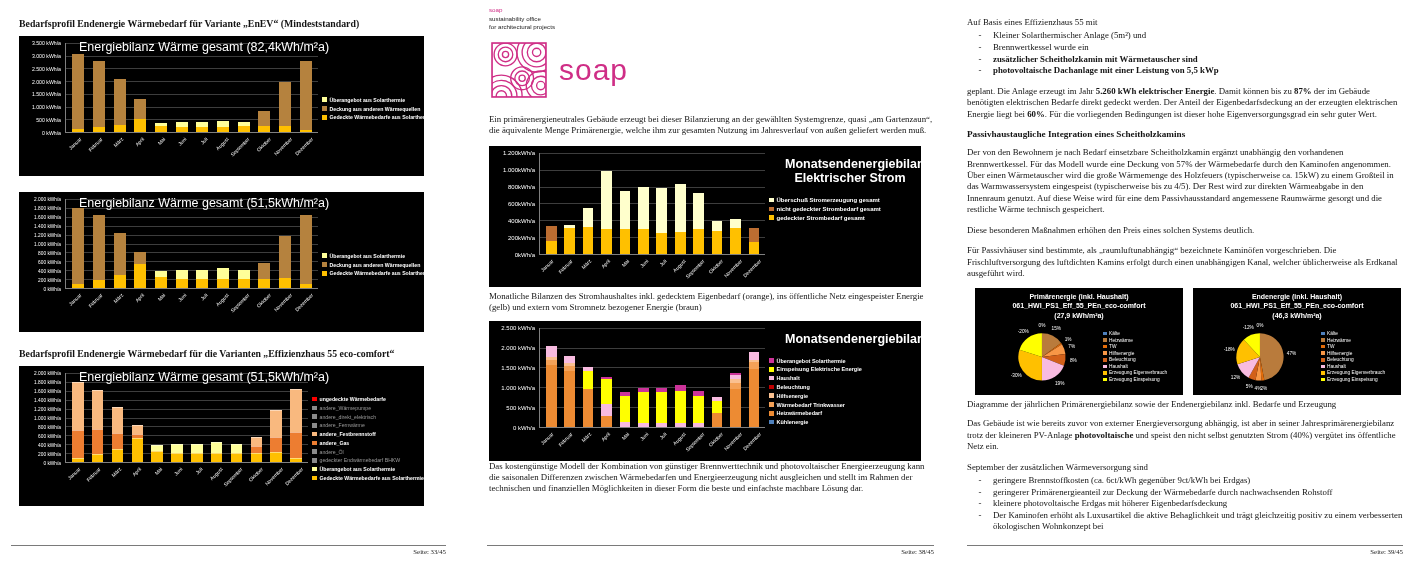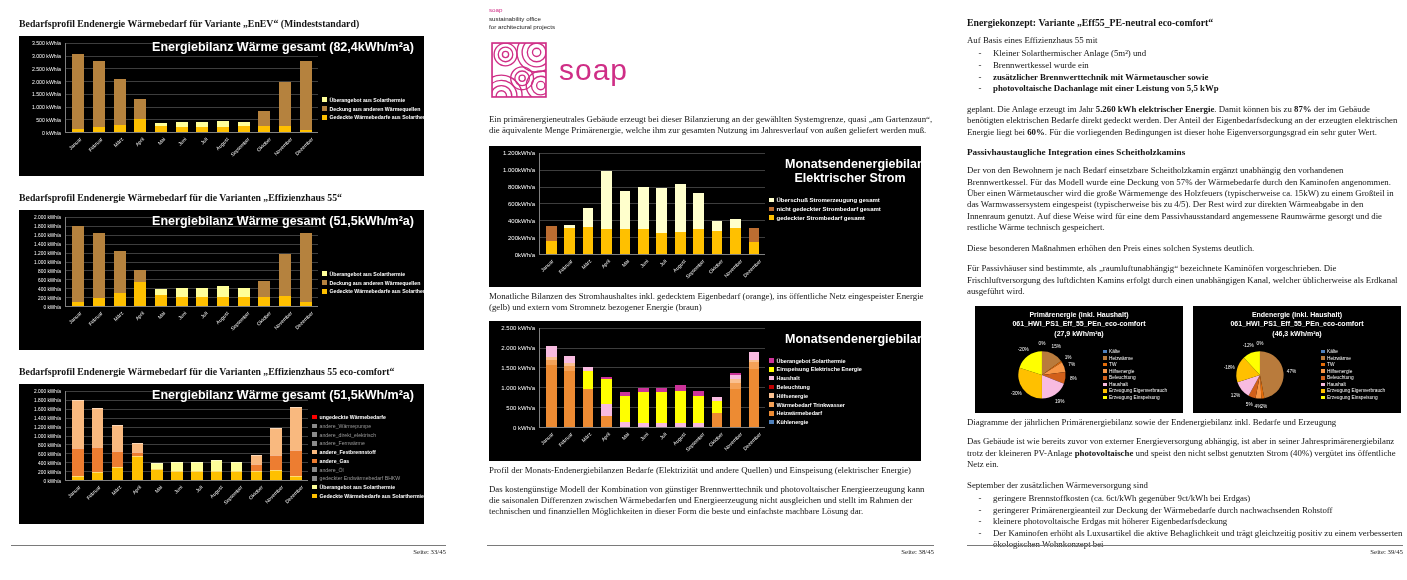--- a/index.html
+++ b/index.html
@@ -35,22 +35,22 @@
 .bc-bars{position:absolute;left:0;right:0;top:0;bottom:0;display:flex;padding:0 2px;}
 .bc-barcell{flex:1;display:flex;flex-direction:column-reverse;align-items:center;}
 .bc-seg{width:58%;flex:none;}
 .bc-xlabels{display:flex;height:27px;flex:none;}
 .bc-xcell{flex:1;position:relative;}
 .bc-xlab{position:absolute;right:38%;top:3px;transform:rotate(-45deg);transform-origin:100% 0;
   font-size:5px;white-space:nowrap;color:#fff;}
 .bc-side{flex:none;display:flex;flex-direction:column;padding-left:4px;}
 .bc-side.center{justify-content:center;}
 .bc-side.top{justify-content:flex-start;padding-top:2px;}
-.bc-title-overlay{position:absolute;top:4px;right:10px;left:60px;text-align:right;
-  font-size:12.5px;font-weight:bold;letter-spacing:0;}
+.bc-title-overlay{position:absolute;top:4px;right:10px;left:60px;text-align:left;
+  font-size:12.5px;font-weight:normal;letter-spacing:0;}
 .bc-title-side{font-size:12px;font-weight:bold;text-align:center;line-height:1.15;margin:2px 0 10px 16px;}
 .bc-legend{display:flex;flex-direction:column;}
 .bc-lgrow{display:flex;align-items:center;gap:3px;margin:1.4px 0;}
 .bc-sw{width:4.5px;height:4.5px;flex:none;}
 .bc-lgtx{font-weight:bold;white-space:nowrap;}
 .bc-lgtx.dim{color:#9a9a9a;font-weight:normal;}
 
 
 .pie-wrap{display:flex;gap:10px;margin:6px 0 2px 8px;}
 .pie-panel{width:208px;height:107px;background:#000;color:#fff;
@@ -211,21 +211,20 @@
               <div class="bc-lgrow">
                 <span class="bc-sw" style="background: rgb(255, 192, 0);"></span>
                 <span class="bc-lgtx" style="font-size: 5.2px;">Gedeckte Wärmebedarfe aus Solarthermie</span>
               </div>
             </div>
           </div>
           <div class="bc-title-overlay" style="font-size: 12.5px;">Energiebilanz Wärme gesamt (82,4kWh/m²a)</div>
         </div>
     </div>
     <div class="chart-section">
-      <div class="h1">Bedarfsprofil Endenergie Wärmebedarf für die Varianten „Effizienzhaus 55“</div>
       <div class="bcp" style="width:405px;height:140px;">
           <div class="bc-main">
             <div class="bc-plotwrap" style="height: 90px;">
               <div class="bc-ylabels" style="width: 40px;">
                 <div class="bc-ylab" style="top: 100%; font-size: 4.8px;">0 kWh/a</div>
                 <div class="bc-ylab" style="top: 90%; font-size: 4.8px;">200 kWh/a</div>
                 <div class="bc-ylab" style="top: 80%; font-size: 4.8px;">400 kWh/a</div>
                 <div class="bc-ylab" style="top: 70%; font-size: 4.8px;">600 kWh/a</div>
                 <div class="bc-ylab" style="top: 60%; font-size: 4.8px;">800 kWh/a</div>
                 <div class="bc-ylab" style="top: 50%; font-size: 4.8px;">1.000 kWh/a</div>
@@ -864,43 +863,41 @@
               <span class="bc-sw" style="background: rgb(237, 139, 51);"></span>
               <span class="bc-lgtx" style="font-size: 5.5px;">Heizwärmebedarf</span>
             </div>
             <div class="bc-lgrow">
               <span class="bc-sw" style="background: rgb(79, 129, 189);"></span>
               <span class="bc-lgtx" style="font-size: 5.5px;">Kühlenergie</span>
             </div>
           </div>
         </div>
       </div>
-    <p class="caption">Profil der Monats-Endenergiebilanzen Bedarfe (Elektrizität und andere Quellen) und Einspeisung (elektrischer Energie)</p>
     <p class="body-text" style="line-height:1.25;">Das kostengünstige Modell der Kombination von günstiger Brennwerttechnik und photovoltaischer Energieerzeugung kann die saisonalen Differenzen zwischen Wärmebedarfen und Energieerzeugung nicht ausgleichen und stellt im Rahmen der technischen und finanziellen Möglichkeiten in dieser Form die beste und einfachste machbare Lösung dar.</p>
     <div class="footer">
       <div class="footer-line"></div>
       <div class="footer-label">Seite: 38/45</div>
     </div>
   </section>
 
   <section class="page" id="page3">
-    <div class="h1">Energiekonzept: Variante „Eff55_PE-neutral eco-comfort“</div>
     <p class="body-text" style="margin-bottom:2px;">Auf Basis eines Effizienzhaus 55 mit</p>
     <div class="bullets">
         <div class="bullet">
           <span class="dash">-</span>
           <span class="btext">Kleiner Solarthermischer Anlage (5m²) und</span>
         </div>
         <div class="bullet">
           <span class="dash">-</span>
           <span class="btext">Brennwertkessel wurde ein</span>
         </div>
         <div class="bullet">
           <span class="dash">-</span>
-          <span class="btext" style="font-weight: bold;">zusätzlicher Brennwerttechnik mit Wärmetauscher sowie</span>
+          <span class="btext" style="font-weight: bold;">zusätzlicher Scheitholzkamin mit Wärmetauscher sind</span>
         </div>
         <div class="bullet">
           <span class="dash">-</span>
           <span class="btext" style="font-weight: bold;">photovoltaische Dachanlage mit einer Leistung von 5,5 kWp</span>
         </div>
       </div>
     <p class="body-text"><span>geplant. Die Anlage erzeugt im Jahr </span><span style="font-weight: bold;">5.260 kWh elektrischer Energie</span><span>. Damit können bis zu </span><span style="font-weight: bold;">87%</span><span> der im Gebäude benötigten elektrischen Bedarfe direkt gedeckt werden. Der Anteil der Eigenbedarfsdeckung an der erzeugten elektrischen Energie liegt bei </span><span style="font-weight: bold;">60%</span><span>. Für die vorliegenden Bedingungen ist dieser hohe Eigenversorgungsgrad ein sehr guter Wert.</span></p>
     <div class="h2">Passivhaustaugliche Integration eines Scheitholzkamins</div>
     <p class="body-text">Der von den Bewohnern je nach Bedarf einsetzbare Scheitholzkamin ergänzt unabhängig den vorhandenen Brennwertkessel. Für das Modell wurde eine Deckung von 57% der Wärmebedarfe durch den Kaminofen angenommen. Über einen Wärmetauscher wird die große Wärmemenge des Holzfeuers (typischerweise ca. 15kW) zu einem Großteil in das Warmwassersystem eingespeist (typischerweise bis zu 4/5). Der Rest wird zur direkten Wärmeabgabe in den Innenraum genutzt. Auf diese Weise wird für eine dem Passivhausstandard angemessene Raumwärme gesorgt und die restliche Wärme technisch gespeichert.</p>
     <p class="body-text">Diese besonderen Maßnahmen erhöhen den Preis eines solchen Systems deutlich.</p>

